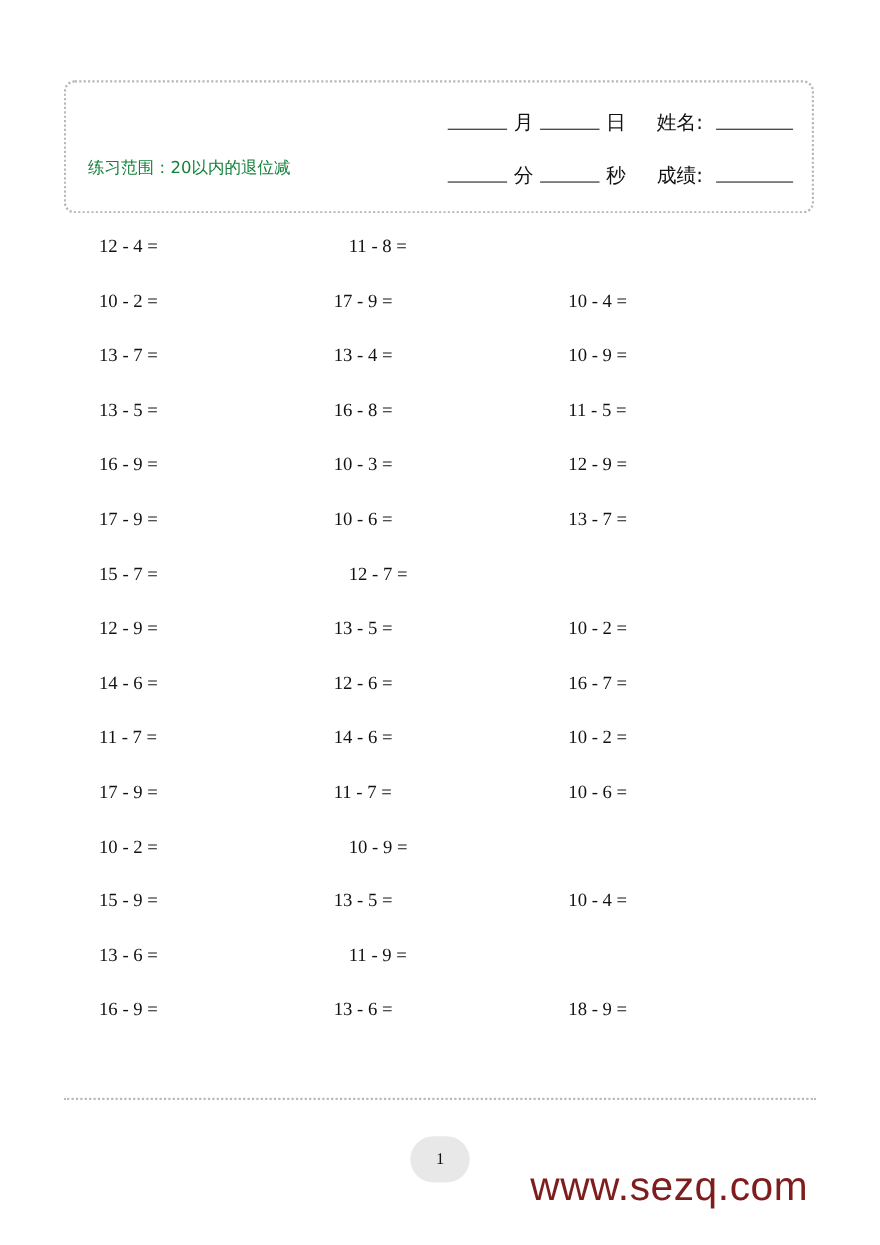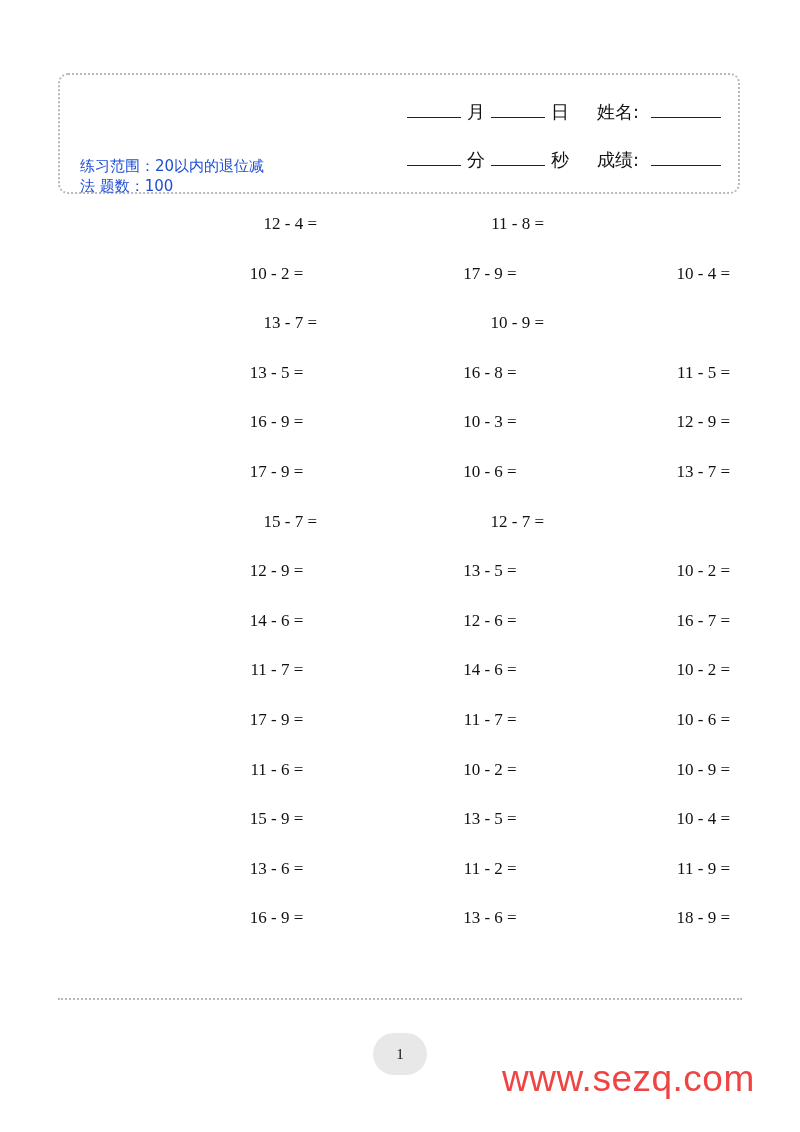--- a/index.html
+++ b/index.html
@@ -6,51 +6,51 @@
   body {
     width: 800px; height: 1132px; background: #ffffff; position: relative;
     font-family: "Liberation Serif", "DejaVu Serif", serif; color: #111;
     overflow: hidden;
   }
   .header-box {
     position: absolute; left: 58px; top: 73px; width: 682px; height: 121px;
     border: 2px dotted #b8b8b8; border-radius: 10px; box-sizing: border-box;
   }
   .scope {
-    position: absolute; left: 80px; top: 156px; width: 210px;
-    font-size: 15px; line-height: 20px; color: #1d4ed8;
+    position: absolute; left: 80px; top: 142px; width: 210px;
+    font-size: 15px; line-height: 20px; color: #15803d;
     font-family: "DejaVu Sans", "Liberation Sans", sans-serif;
   }
   .fill-row {
     position: absolute; left: 407px; height: 24px; display: flex; align-items: flex-end;
     font-family: "DejaVu Sans", "Liberation Sans", sans-serif; font-size: 18px; color: #111;
   }
   .blank { display: inline-block; border-bottom: 1.5px solid #222; height: 0; margin-bottom: 5px; }
   .b-short { width: 54px; }
   .b-long { width: 70px; }
   .lbl { margin: 0 6px; line-height: 22px; }
   .lbl-gap { margin-left: 22px; margin-right: 12px; }
   .problems {
     position: absolute; left: 90px; top: 210px; width: 640px;
   }
-  .prow { height: 49.6px; display: flex; text-align: right; }
+  .prow { height: 49.6px; display: flex; }
   .prob {
     width: 227px; font-size: 17px; line-height: 28px; white-space: pre;
     font-family: "Liberation Serif", serif;
   }
   .footer-line {
     position: absolute; left: 58px; top: 998px; width: 684px; border-top: 2px dotted #b8b8b8;
   }
   .page-pill {
     position: absolute; left: 373px; top: 1033px; width: 54px; height: 42px;
     background: #e8e8e8; border-radius: 21px; display: flex; align-items: center; justify-content: center;
     font-size: 15px; font-family: "Liberation Serif", serif;
   }
   .watermark {
-    position: absolute; left: 502px; top: 1058px; font-size: 37px; color: #ef4444;
+    position: absolute; left: 482px; top: 1058px; font-size: 37px; color: #7f1d1d;
     font-family: "Liberation Sans", "DejaVu Sans", sans-serif; letter-spacing: 0.5px;
   }
 </style>
 </head>
 <body>
 
 <div class="header-box"></div>
 
 <div class="fill-row" style="top:99px;">
   <span class="blank b-short"></span>
@@ -65,35 +65,35 @@
   <span class="blank b-short"></span>
   <span class="lbl">分</span>
   <span class="blank b-short"></span>
   <span class="lbl">秒</span>
   <span class="lbl lbl-gap">成绩:</span>
   <span class="blank b-long"></span>
 </div>
 
 <div class="scope">
   <div>练习范围：20以内的退位减</div>
-  <div>法  题数：100</div>
 </div>
 
 <div class="problems" id="problems">
     <div class="prow">
       <div class="prob">12 - 4 =</div>
       <div class="prob">11 - 8 =</div>
     </div>
     <div class="prow">
       <div class="prob">10 - 2 =</div>
       <div class="prob">17 - 9 =</div>
       <div class="prob">10 - 4 =</div>
     </div>
     <div class="prow">
       <div class="prob">13 - 7 =</div>
+      <div class="prob">13 - 4 =</div>
       <div class="prob">10 - 9 =</div>
     </div>
     <div class="prow">
       <div class="prob">13 - 5 =</div>
       <div class="prob">16 - 8 =</div>
       <div class="prob">11 - 5 =</div>
     </div>
     <div class="prow">
       <div class="prob">16 - 9 =</div>
       <div class="prob">10 - 3 =</div>
@@ -122,32 +122,30 @@
       <div class="prob">11 - 7 =</div>
       <div class="prob">14 - 6 =</div>
       <div class="prob">10 - 2 =</div>
     </div>
     <div class="prow">
       <div class="prob">17 - 9 =</div>
       <div class="prob">11 - 7 =</div>
       <div class="prob">10 - 6 =</div>
     </div>
     <div class="prow">
-      <div class="prob">11 - 6 =</div>
       <div class="prob">10 - 2 =</div>
       <div class="prob">10 - 9 =</div>
     </div>
     <div class="prow">
       <div class="prob">15 - 9 =</div>
       <div class="prob">13 - 5 =</div>
       <div class="prob">10 - 4 =</div>
     </div>
     <div class="prow">
       <div class="prob">13 - 6 =</div>
-      <div class="prob">11 - 2 =</div>
       <div class="prob">11 - 9 =</div>
     </div>
     <div class="prow">
       <div class="prob">16 - 9 =</div>
       <div class="prob">13 - 6 =</div>
       <div class="prob">18 - 9 =</div>
     </div>
   </div>
 
 <div class="footer-line"></div>

